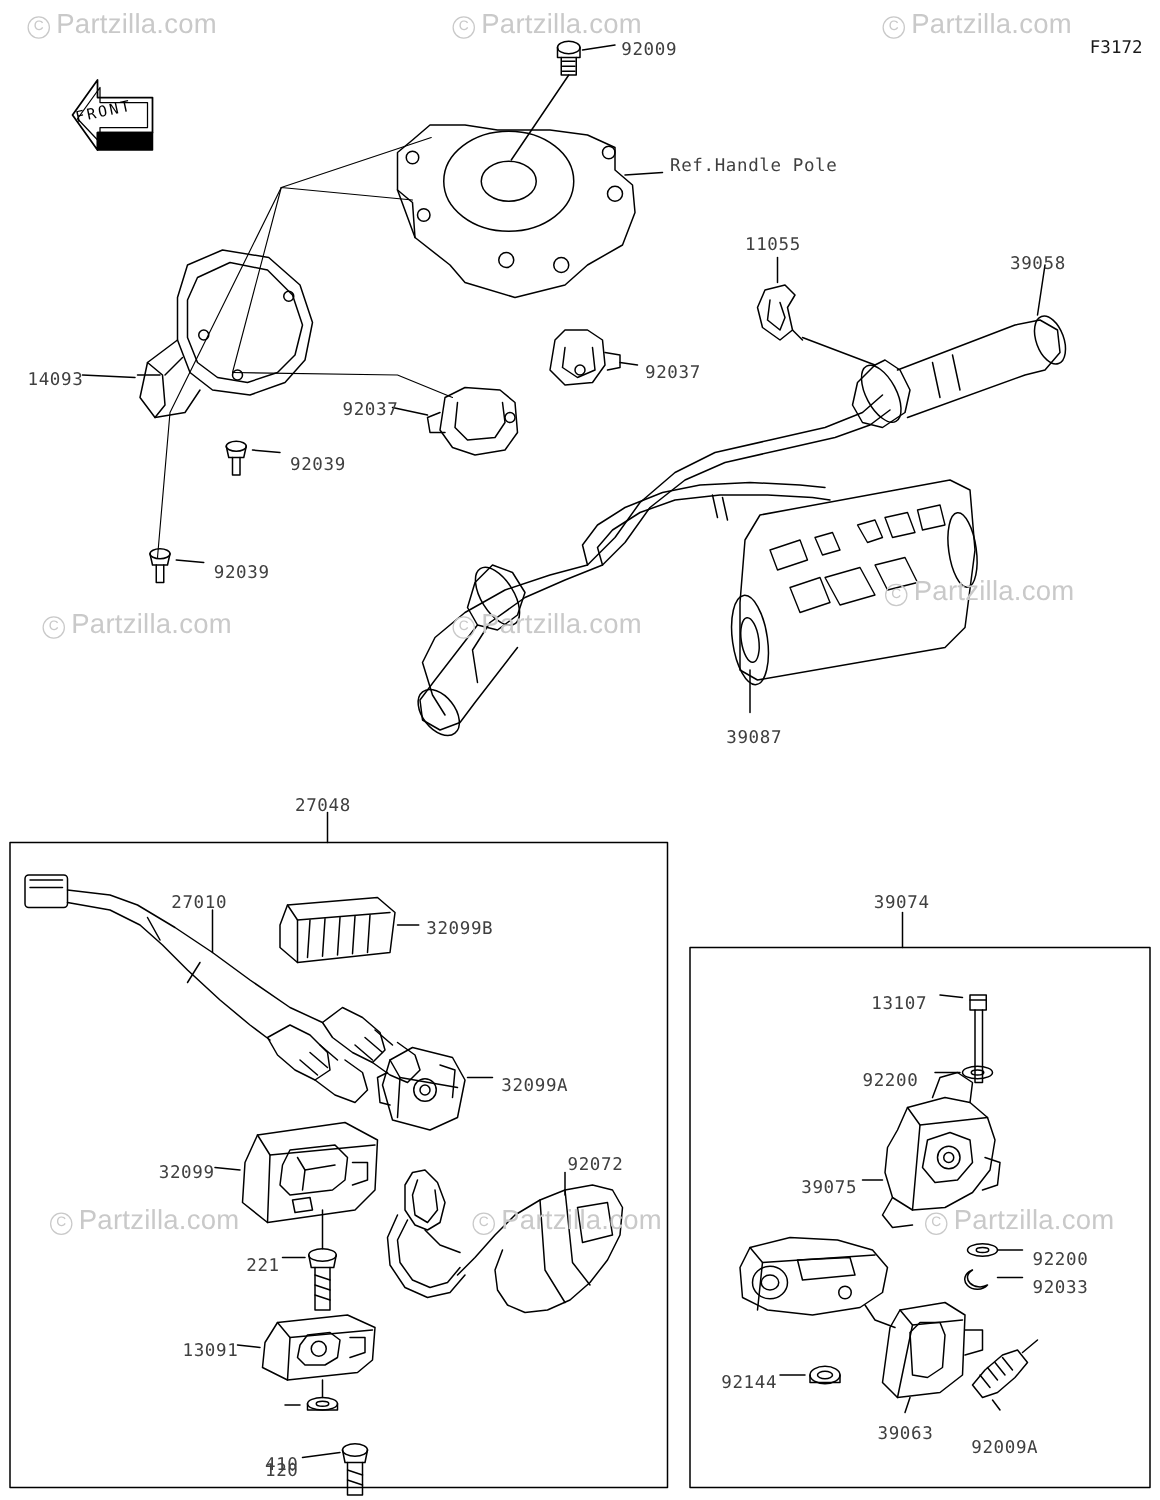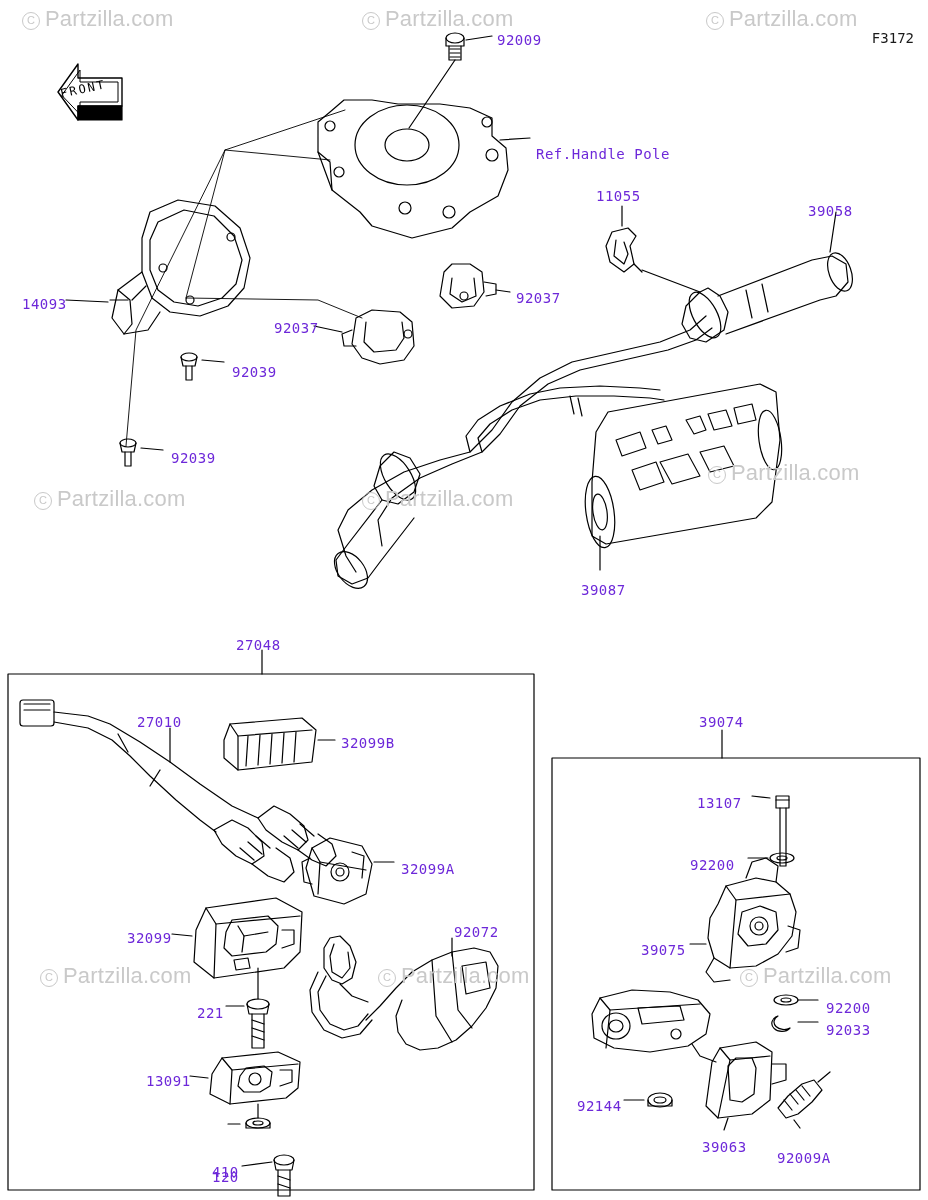--- a/index.html
+++ b/index.html
@@ -12,21 +12,21 @@
     overflow:hidden;
   }
   .sheet{position:absolute;left:0;top:0;width:928px;height:1200px;}
   svg.art{position:absolute;left:0;top:0;width:928px;height:1200px;}
 
   .lbl{
     position:absolute;
     font-family:"DejaVu Sans Mono", monospace;
     font-size:14px;
     letter-spacing:0.5px;
-    color:#6d28d9;
+    color:#404040;
     white-space:nowrap;
   }
   .diagcode{position:absolute;right:14px;top:30px;font-size:14px;}
 
   .wm{
     position:absolute;
     font-family:"Liberation Sans", sans-serif;
     font-size:22px;
     color:#c9c9c9;
     white-space:nowrap;
@@ -364,21 +364,21 @@
       </g>
 
     </g>
   </svg>
 
   <div class="diagcode">F3172</div>
 
   <div class="fronttxt">FRONT</div>
 
   <div class="lbl" style="left:497px;top:32px;">92009</div>
-  <div class="lbl" style="left:536px;top:146px;">Ref.Handle Pole</div>
+  <div class="lbl" style="left:536px;top:125px;">Ref.Handle Pole</div>
   <div class="lbl" style="left:596px;top:188px;">11055</div>
   <div class="lbl" style="left:808px;top:203px;">39058</div>
   <div class="lbl" style="left:516px;top:290px;">92037</div>
   <div class="lbl" style="left:274px;top:320px;">92037</div>
   <div class="lbl" style="left:22px;top:296px;text-align:right;">14093</div>
   <div class="lbl" style="left:232px;top:364px;">92039</div>
   <div class="lbl" style="left:171px;top:450px;">92039</div>
   <div class="lbl" style="left:581px;top:582px;">39087</div>
 
   <div class="lbl" style="left:236px;top:637px;">27048</div>

